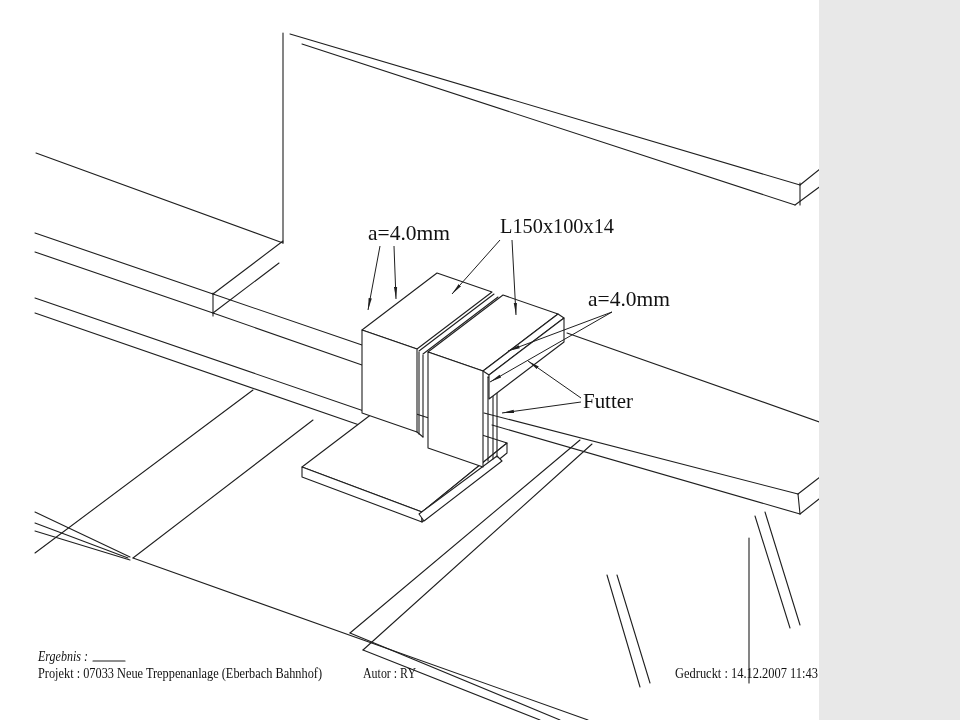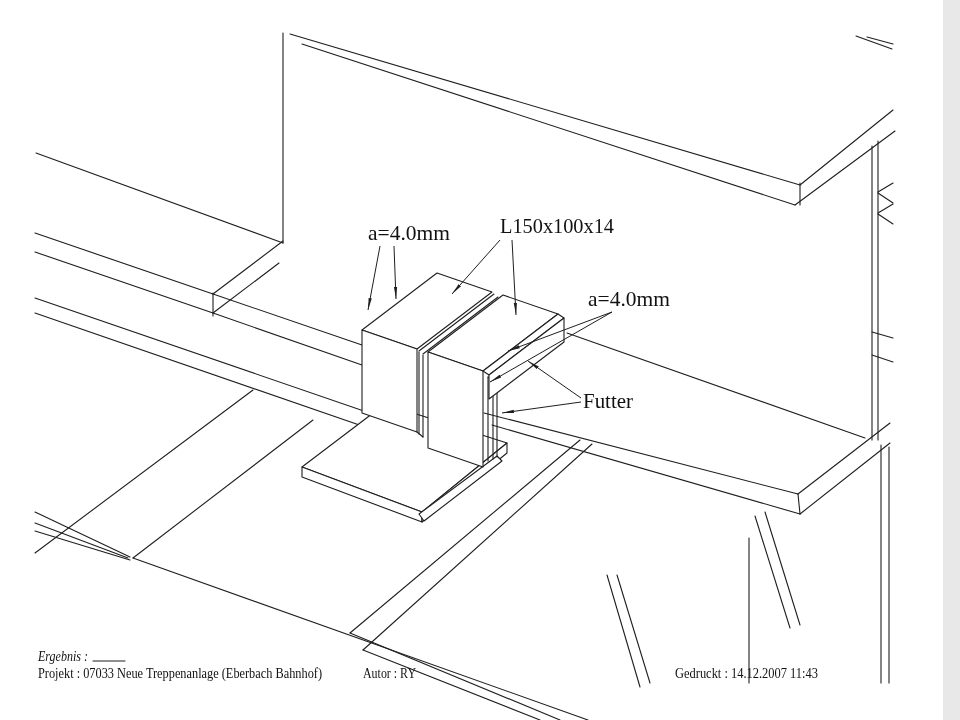--- a/index.html
+++ b/index.html
@@ -1,17 +1,17 @@
 <!DOCTYPE html>
 <html><head>
 <meta charset="utf-8">
 <style>
   html,body{margin:0;padding:0;background:#e8e8e8;}
   .sheet{
-    position:relative;width:943px;height:720px;background:#ffffff;
+    position:relative;width:819px;height:720px;background:#ffffff;
     overflow:hidden;font-family:"Liberation Serif", serif;text-align:center;
   }
   svg{position:absolute;left:0;top:0;}
   .struct{stroke:#1f1f1f;stroke-width:1.1;fill:none;stroke-linecap:round;}
   .solid{stroke:#1f1f1f;stroke-width:1.1;fill:#ffffff;stroke-linejoin:round;}
   .leader{stroke:#1f1f1f;stroke-width:1;fill:none;}
   .anno{font-size:21px;fill:#111;}
   .foot{font-size:15px;fill:#111;}
   .ital{font-style:italic;}
 </style>

